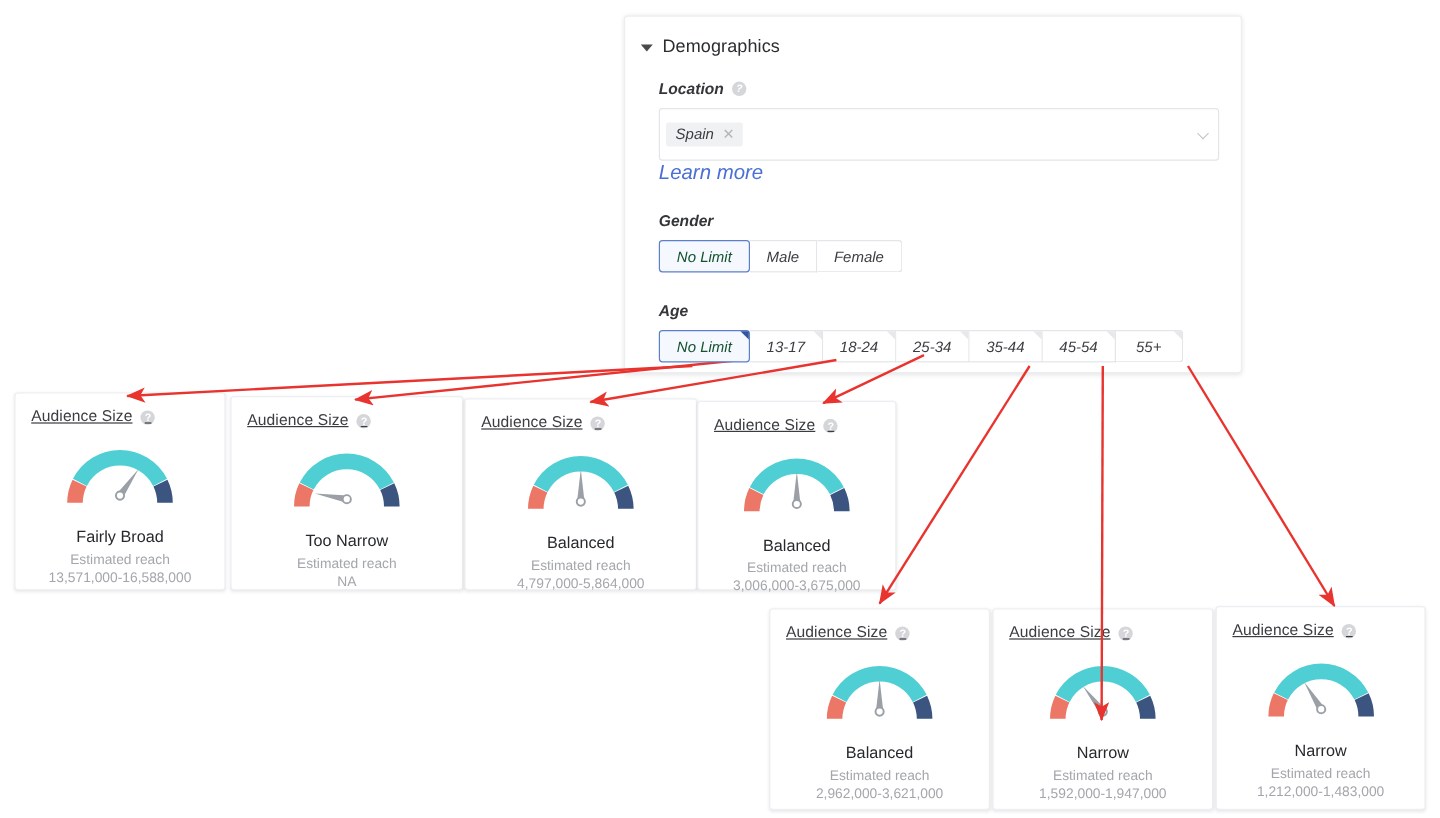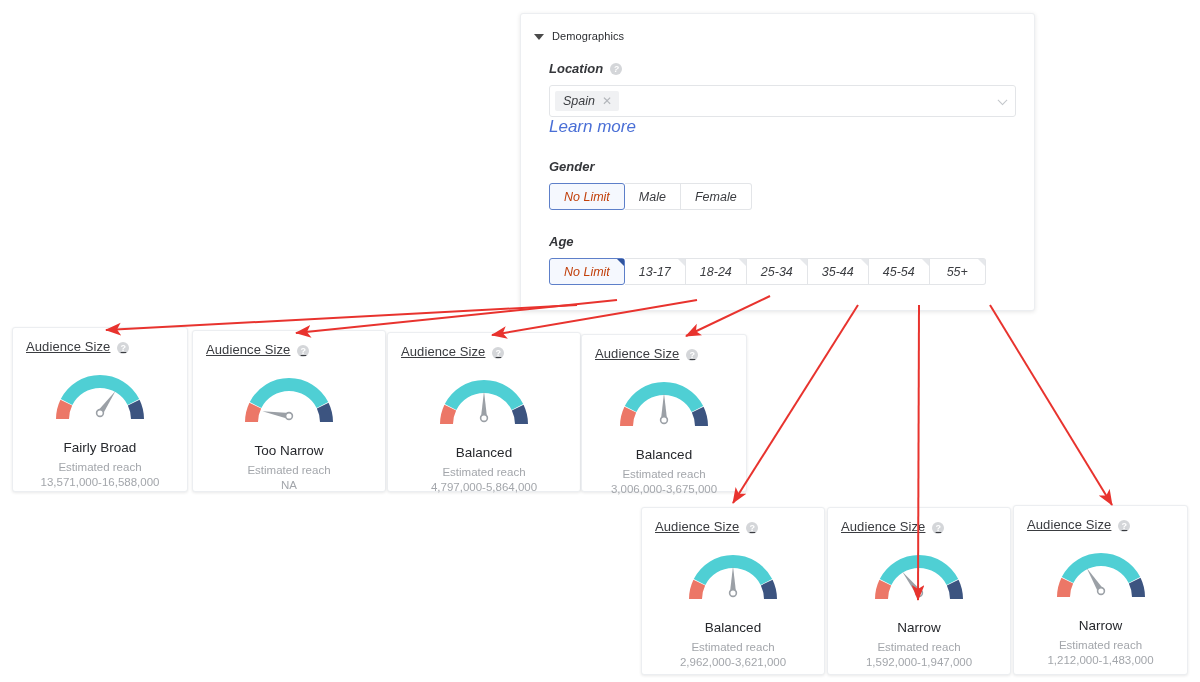--- a/index.html
+++ b/index.html
@@ -14,33 +14,33 @@
   
   #demographics-panel{
     position:absolute;left:520px;top:13px;width:515px;height:298px;
     background:#ffffff;border:1px solid #eceef1;border-radius:3px;
     box-shadow:0 1px 4px rgba(0,0,0,.10);
     overflow:hidden;box-sizing:border-box;
   }
   .panel-head{display:flex;align-items:center;gap:8px;padding:16px 0 0 13px;}
   .caret{width:0;height:0;border-left:5px solid transparent;border-right:5px solid transparent;
          border-top:6px solid #4a4a4a;display:inline-block;margin-top:2px;}
-  .panel-title{font-size:11px;color:#2b2d31;letter-spacing:.1px;}
+  .panel-title{font-size:15px;color:#2b2d31;letter-spacing:.1px;}
 
   .field{padding-left:28px;padding-right:18px;font-style:italic;}
   .field-label{font-size:13px;color:#34363a;font-weight:600;display:flex;align-items:center;gap:7px;}
   .help-icon{
     display:inline-block;width:12px;height:12px;border-radius:50%;
     background:#d4d6d9;color:#ffffff;font-size:9px;line-height:12px;text-align:center;
     font-weight:700;font-family:"Liberation Sans",sans-serif;
   }
 
   
   .loc-select{
-    margin-top:9px;height:32px;border:1px solid #e3e5e8;border-radius:3px;
+    margin-top:9px;height:44px;border:1px solid #e3e5e8;border-radius:3px;
     background:#fff;display:flex;align-items:center;padding:0 4px 0 5px;position:relative;
     box-sizing:border-box;
   }
   .tag{
     background:#f0f1f3;border-radius:2px;height:20px;display:flex;align-items:center;
     gap:7px;padding:0 7px 0 8px;font-size:12.5px;color:#3b3d41;
   }
   .tag-x{color:#b3b6bb;font-size:12px;line-height:1;cursor:pointer;}
   .chev{
     position:absolute;right:9px;top:50%;transform:translateY(-60%) rotate(45deg);
@@ -52,21 +52,21 @@
   
   .seg-row{display:flex;margin-top:9px;}
   .seg{
     height:27px;min-width:56px;border:1px solid #e3e5e8;border-left:none;
     background:#fff;font-size:12.5px;color:#3b3d41;display:flex;align-items:center;
     justify-content:center;padding:0 14px;box-sizing:border-box;position:relative;cursor:pointer;
   }
   .seg:first-child{border-left:1px solid #e3e5e8;border-radius:3px 0 0 3px;}
   .seg:last-child{border-radius:0 3px 3px 0;}
   .seg.active{
-    background:#f5f8fe;border:1px solid #5d7fc9;color:#c2410c;border-radius:3px;z-index:2;
+    background:#f5f8fe;border:1px solid #5d7fc9;color:#14532d;border-radius:3px;z-index:2;
   }
   .seg.active + .seg{border-left:none;}
   .corner{
     position:absolute;top:0;right:0;width:0;height:0;
     border-top:7px solid #e6e8eb;border-left:7px solid transparent;
   }
   .seg.active .corner{border-top-color:#31559e;}
 
   
   .card{

